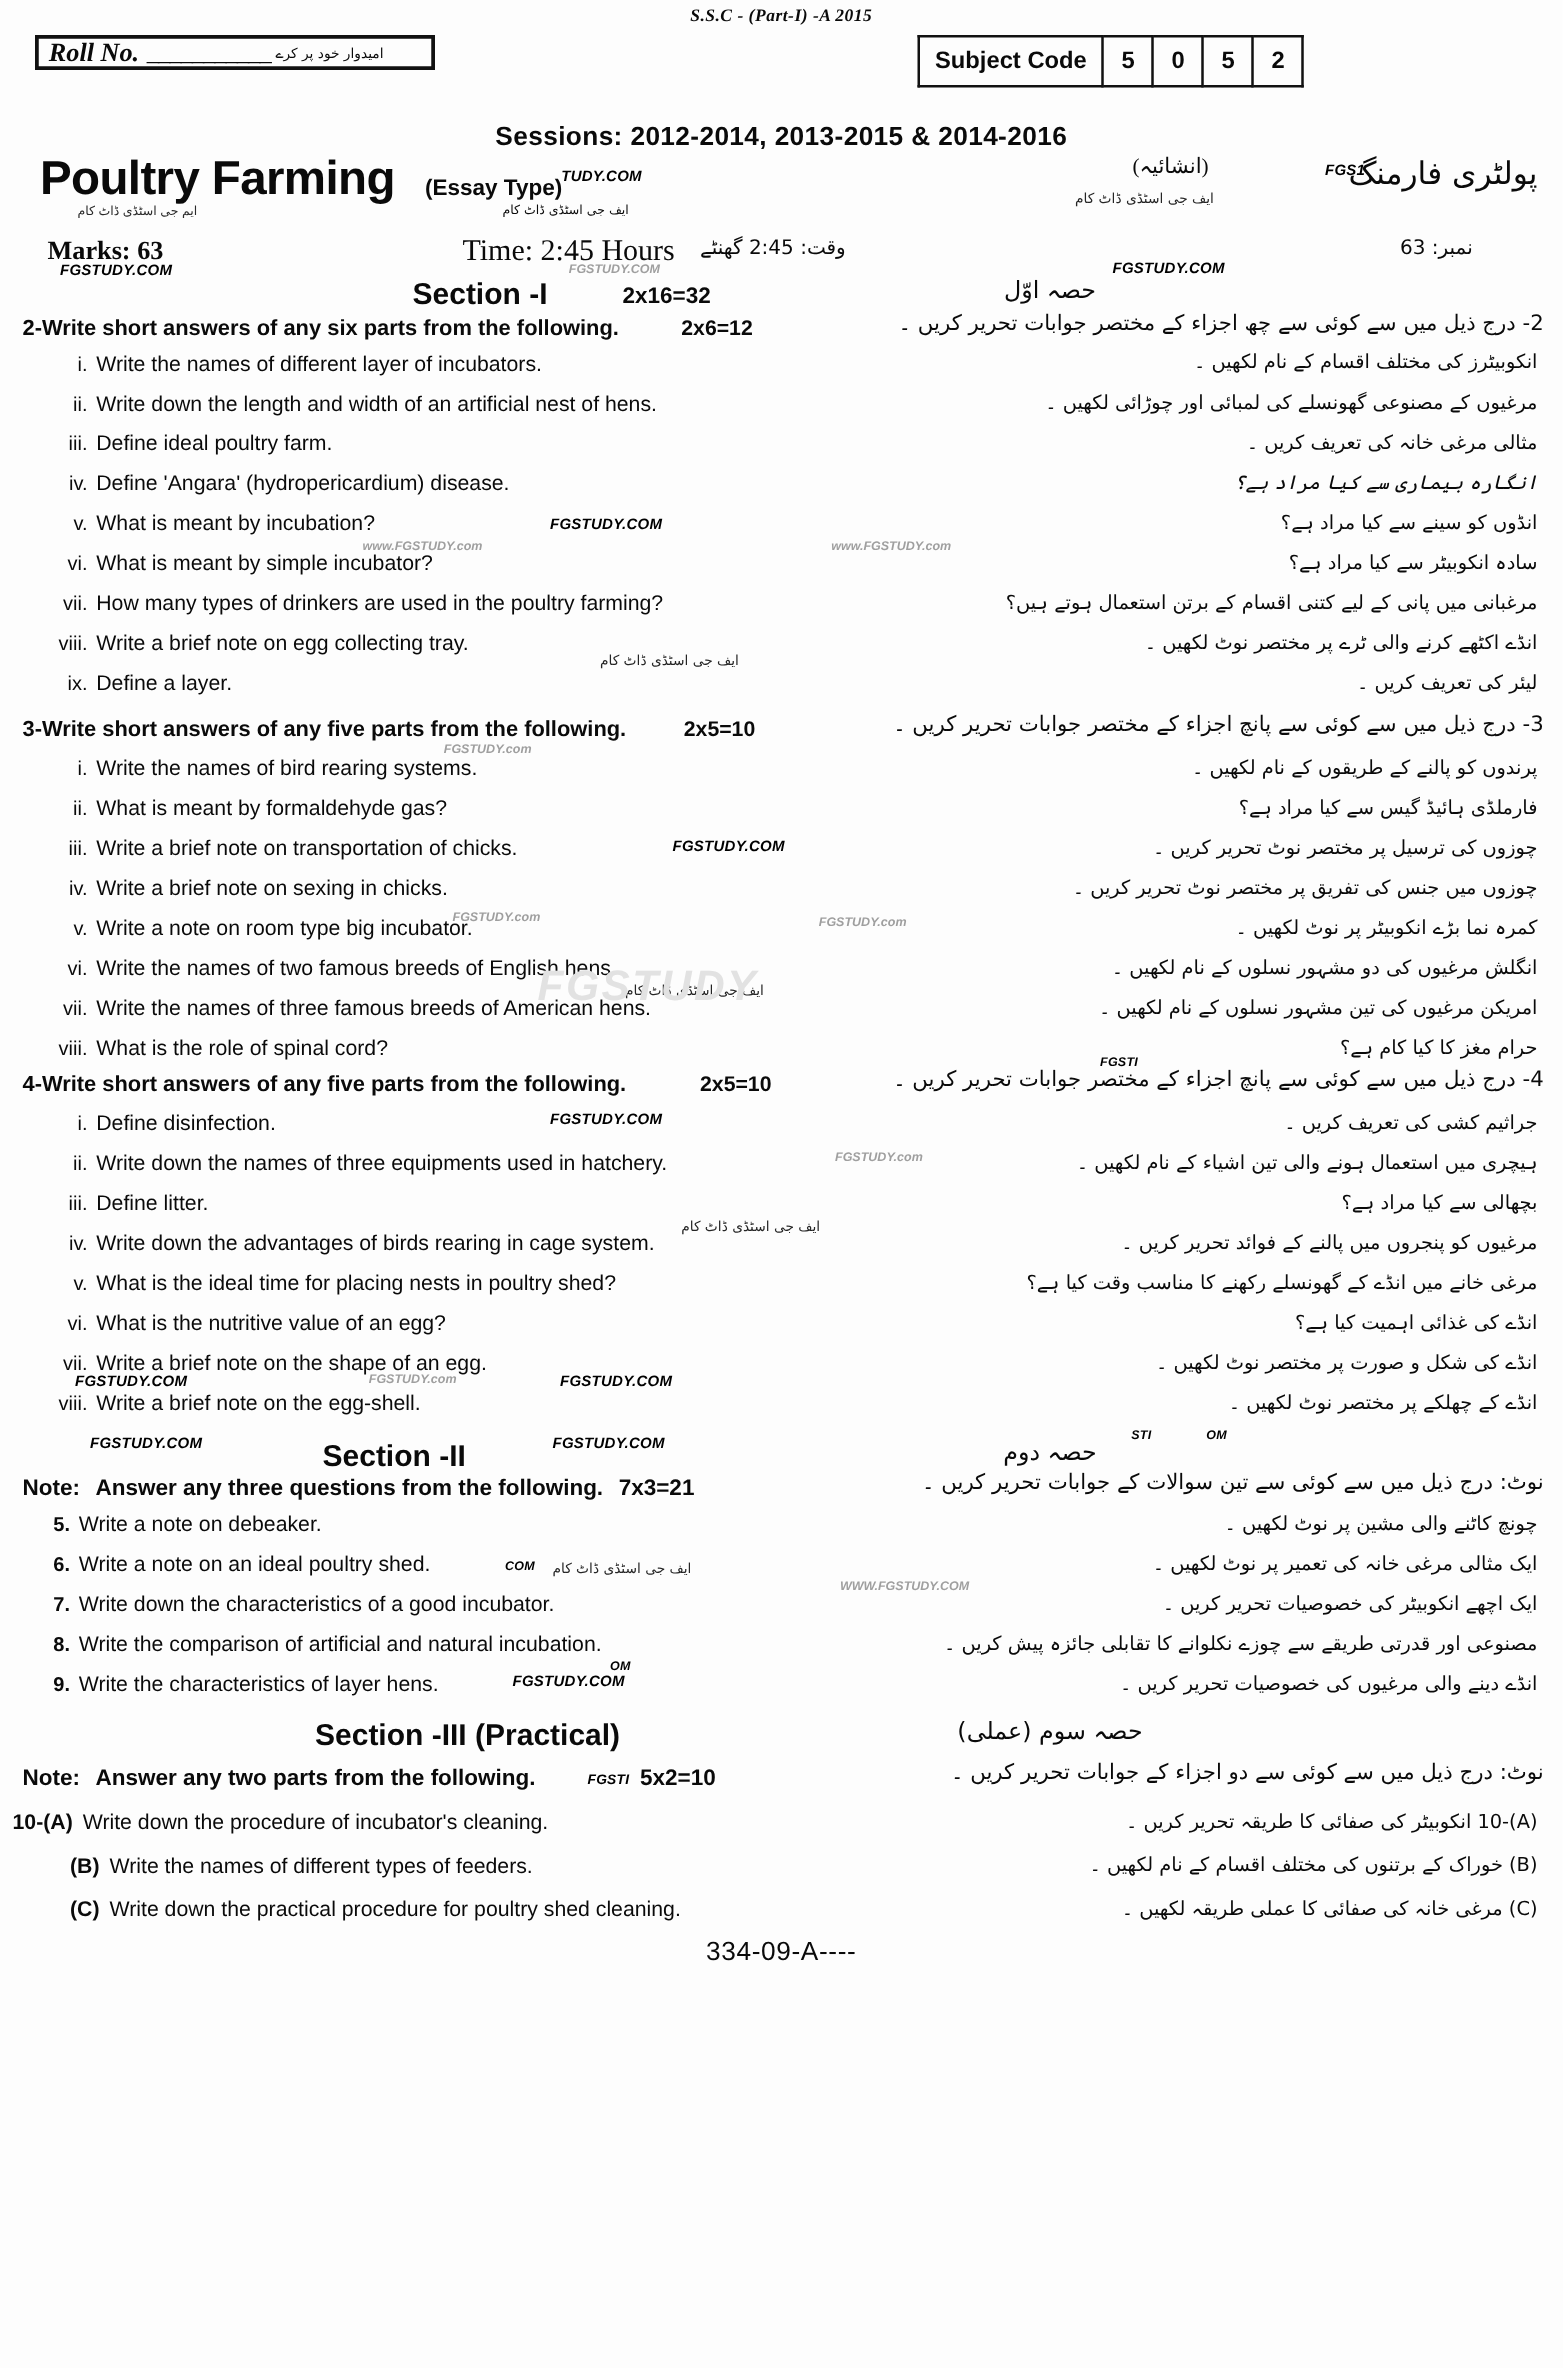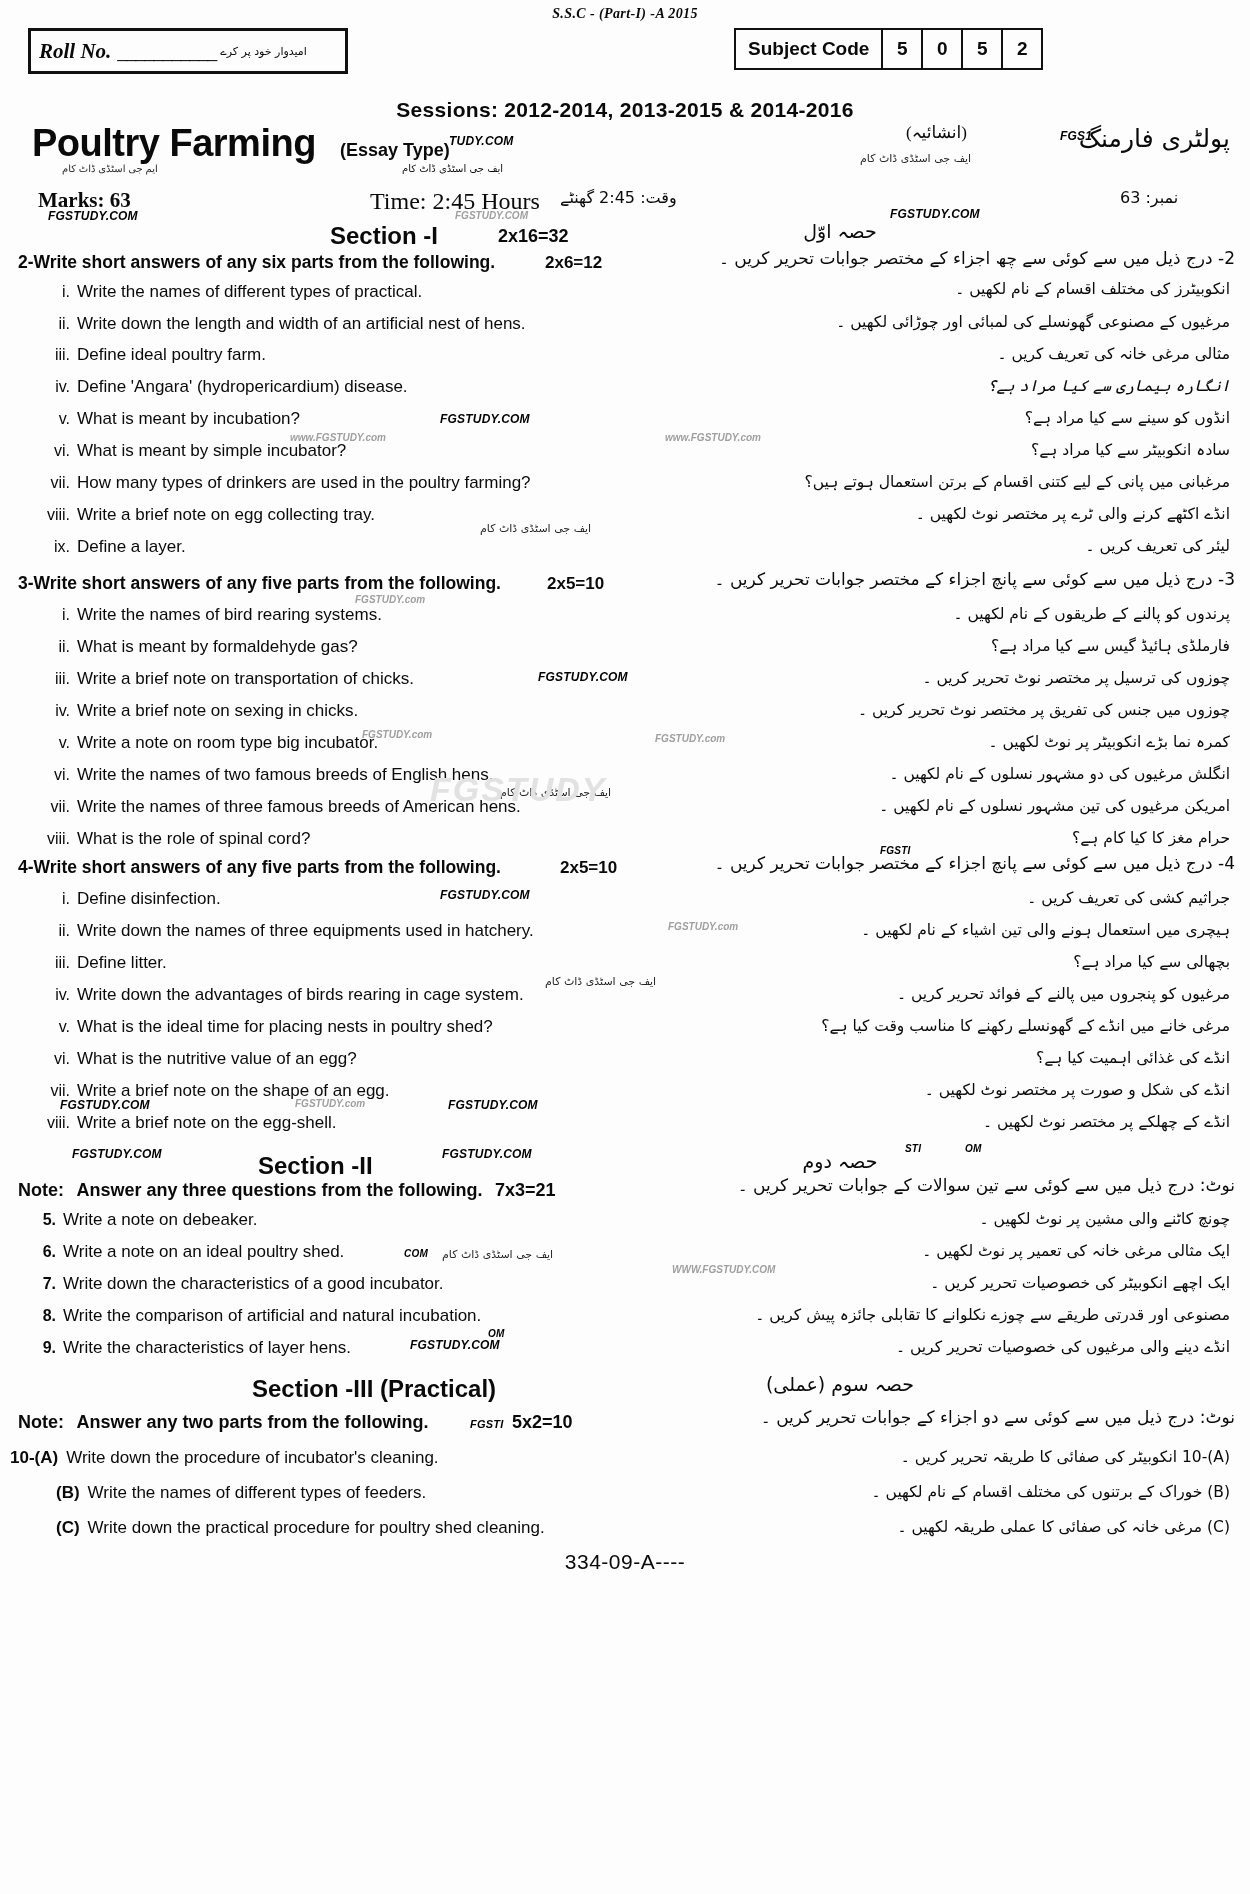--- a/index.html
+++ b/index.html
@@ -33,21 +33,21 @@
     text-align: center;
     font-family: "Liberation Serif", serif;
     font-style: italic;
     font-weight: bold;
     font-size: 14px;
     letter-spacing: 0.4px;
   }
 
   .rollno-box {
     top: 28px; left: 28px;
-    width: 320px; height: 46px;
+    width: 320px; height: 28px;
     border: 3px solid #111;
     box-sizing: border-box;
     display: flex;
     align-items: center;
     padding-left: 8px;
   }
   .rollno-label {
     font-family: "Liberation Serif", serif;
     font-weight: bold;
     font-style: italic;
@@ -302,21 +302,21 @@
   <div class="abs sec-marks" style="top:226px; left:498px;">2x16=32</div>
   <div class="abs part-head-ur" style="top:220px; left:720px; width:240px; text-align:center;">حصہ اوّل</div>
 
   <div class="abs q-main" style="top:252px; left:18px;">
     <span>2-</span><span>Write short answers  of any six parts from the following.</span>
   </div>
   <div class="abs q-main-marks" style="top:253px; left:545px;">2x6=12</div>
   <div class="abs q-main-ur" style="top:248px; left:660px; width:575px;">2- درج ذیل میں سے کوئی سے چھ اجزاء کے مختصر جوابات تحریر کریں ۔</div>
 
   <div class="abs q-item" style="top:282px; left:36px;">
-    <span class="q-num">i.</span><span>Write the names of different types of practical.</span>
+    <span class="q-num">i.</span><span>Write the names of different layer of incubators.</span>
   </div>
   <div class="abs q-item-ur" style="top:280px; left:700px; width:530px;">انکوبیٹرز کی مختلف اقسام کے نام لکھیں ۔</div>
 
   <div class="abs q-item-ur" style="top:313px; left:680px; width:550px;">مرغیوں کے مصنوعی گھونسلے کی لمبائی اور چوڑائی لکھیں ۔</div>
   <div class="abs q-item" style="top:314px; left:36px;">
     <span class="q-num">ii.</span><span>Write down the length and width of an artificial nest of hens.</span>
   </div>
 
   <div class="abs q-item" style="top:345px; left:36px;">
     <span class="q-num">iii.</span><span>Define ideal poultry farm.</span>

